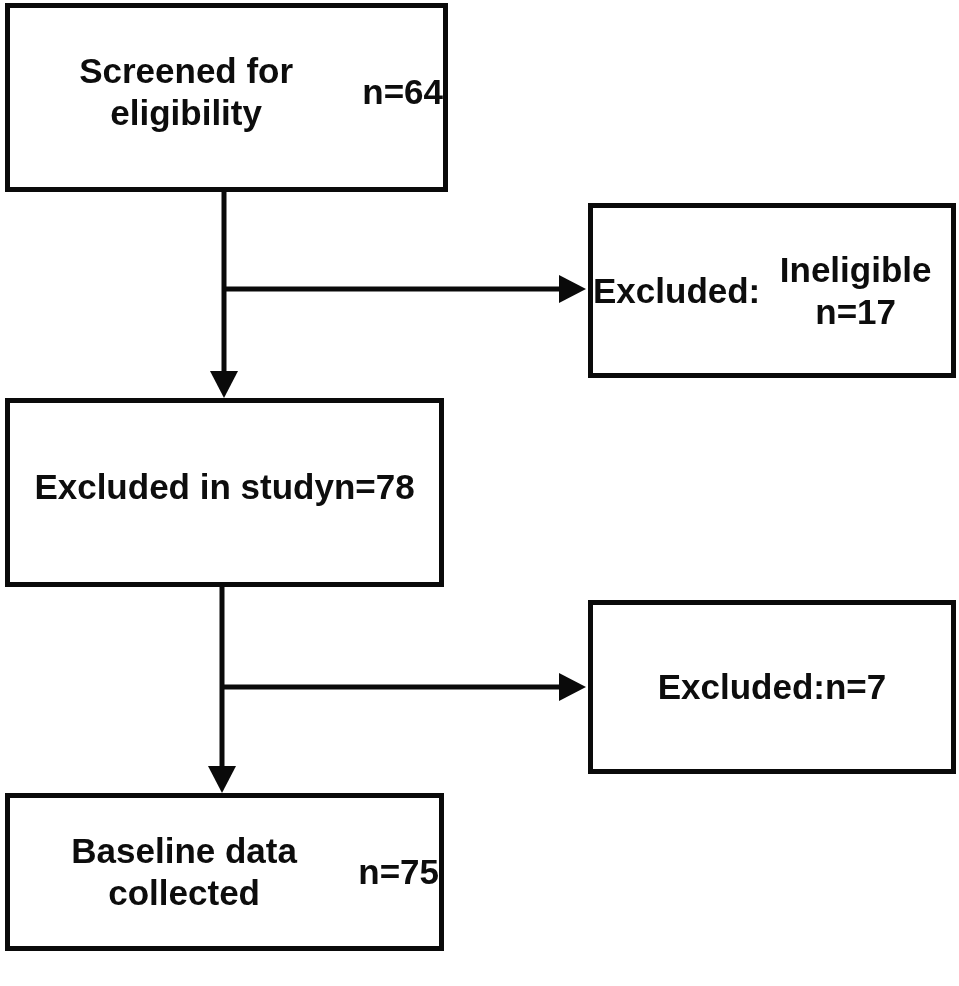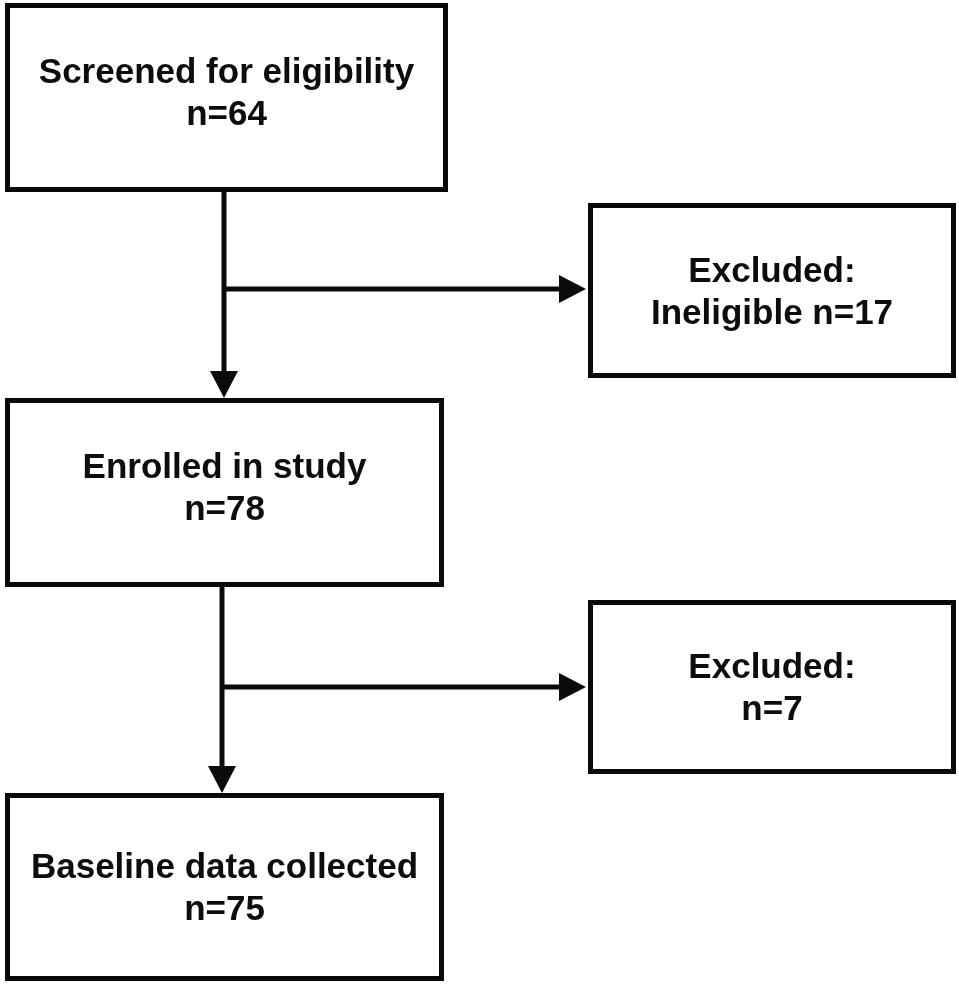--- a/index.html
+++ b/index.html
@@ -14,36 +14,36 @@
     background: #ffffff;
     font-family: "Liberation Sans", sans-serif;
     overflow: hidden;
   }
   .flow-node {
     position: absolute;
     box-sizing: border-box;
     border: 5px solid #0a0a0a;
     background: #ffffff;
     display: flex;
-    flex-direction: column;
+    flex-direction: row;
     align-items: center;
     justify-content: center;
     text-align: center;
     color: #0d0d0d;
     font-size: 35px;
     font-weight: 700;
     line-height: 42px;
     letter-spacing: 0px;
   }
   .flow-node.lift { padding-bottom: 12px; }
   #node-screened  { left: 5px;   top: 3px;   width: 443px; height: 189px; }
   #node-excluded1 { left: 588px; top: 203px; width: 368px; height: 175px; }
   #node-enrolled  { left: 5px;   top: 398px; width: 439px; height: 189px; }
   #node-excluded2 { left: 588px; top: 600px; width: 368px; height: 174px; }
-  #node-baseline  { left: 5px;   top: 793px; width: 439px; height: 188px; }
+  #node-baseline  { left: 5px;   top: 793px; width: 439px; height: 158px; }
   .edge-layer {
     position: absolute;
     left: 0; top: 0;
     width: 959px; height: 986px;
     pointer-events: none;
   }
 </style>
 </head>
 <body>
 
@@ -72,21 +72,21 @@
     <span>Screened for eligibility</span>
     <span>n=64</span>
   </div>
 
   <div class="flow-node" id="node-excluded1">
     <span>Excluded:</span>
     <span>Ineligible n=17</span>
   </div>
 
   <div class="flow-node lift" id="node-enrolled">
-    <span>Enrolled in study</span>
+    <span>Excluded in study</span>
     <span>n=78</span>
   </div>
 
   <div class="flow-node" id="node-excluded2">
     <span>Excluded:</span>
     <span>n=7</span>
   </div>
 
   <div class="flow-node" id="node-baseline">
     <span>Baseline data collected</span>

